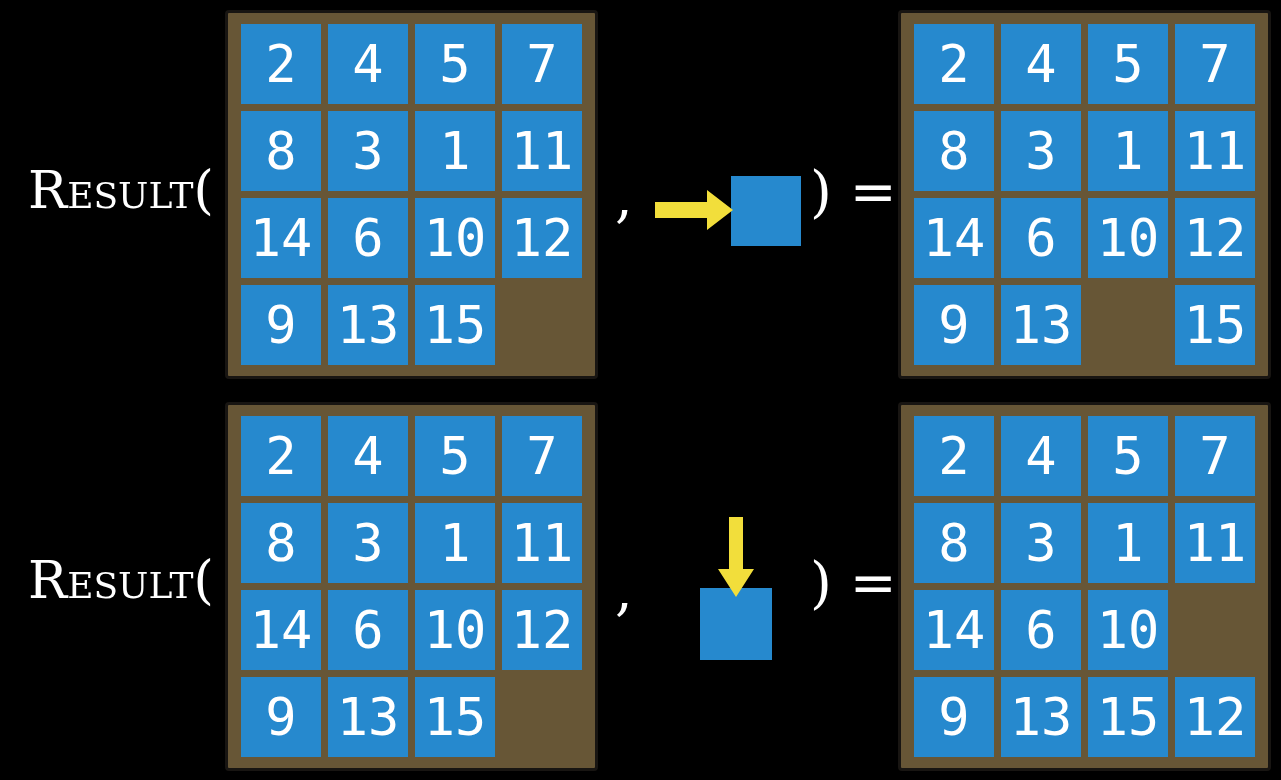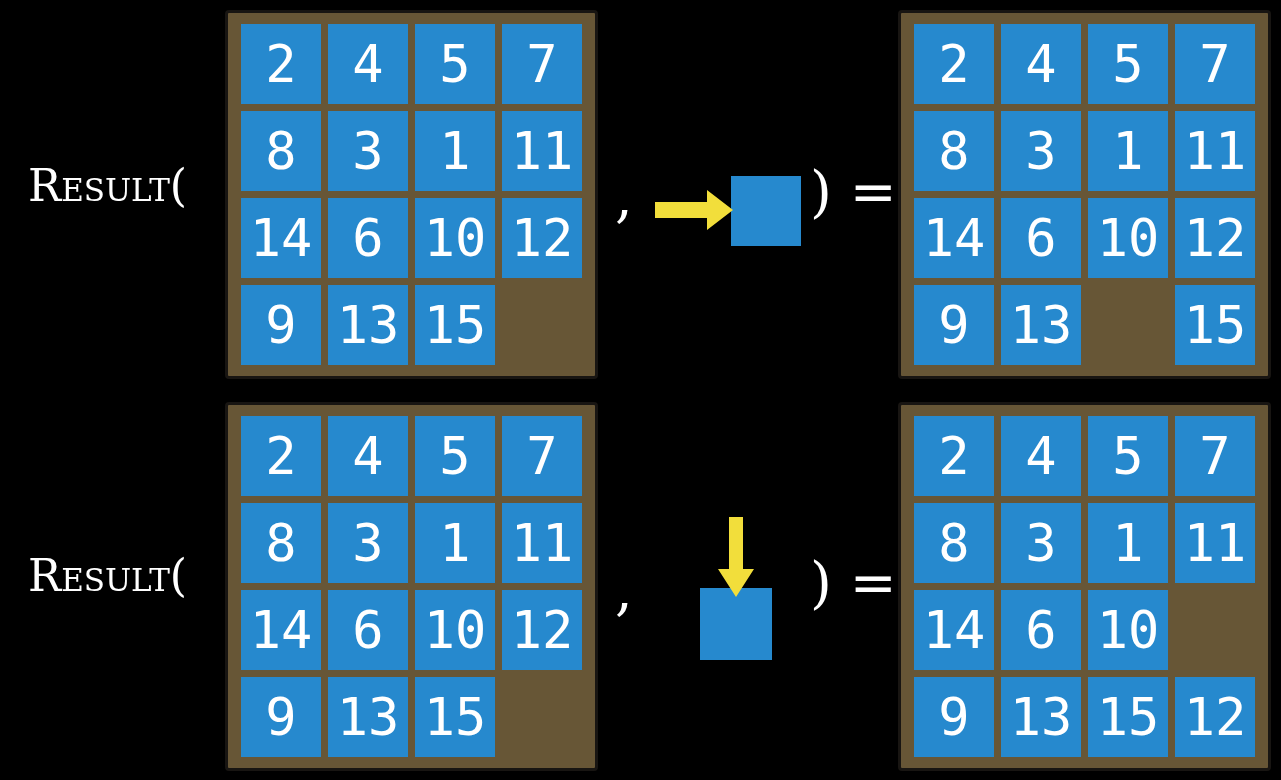--- a/index.html
+++ b/index.html
@@ -10,21 +10,21 @@
     height: 780px;
     background: var(--background, #000000);
     overflow: hidden;
     font-family: "DejaVu Serif", serif;
   }
 
   
   .func-label {
     position: absolute;
     color: var(--label-text, #ffffff);
-    font-size: 44px;
+    font-size: 52px;
     line-height: 1;
     white-space: nowrap;
   }
   .func-label .fname { font-variant: small-caps; }
   .lbl-1 { left: 28px;  top: 164px; }
   .lbl-2 { left: 28px;  top: 554px; }
 
   
   .comma, .close-eq {
     position: absolute;

